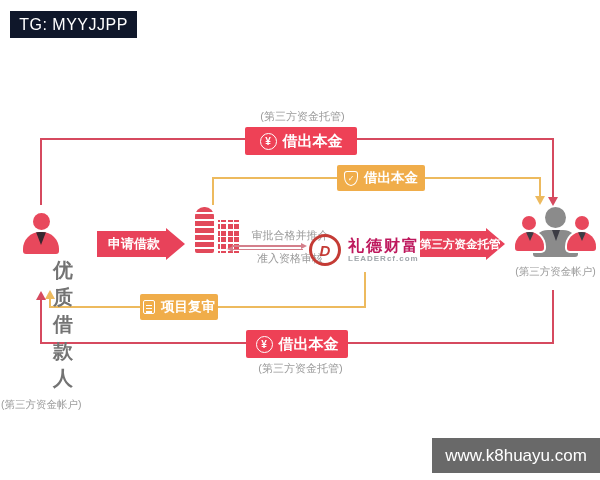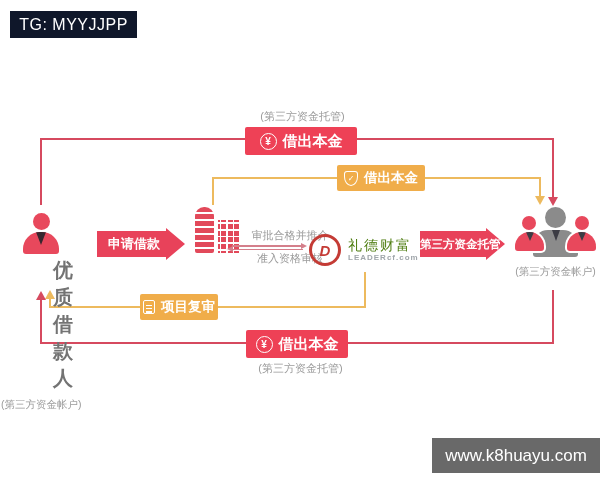--- a/index.html
+++ b/index.html
@@ -83,21 +83,21 @@
     background:repeating-linear-gradient(to bottom,#e2495a 0 5px,#ffffff 5px 7px);}
   .bld-block{position:absolute;left:34px;top:16px;width:23px;height:33px;background:#e2495a;
     background-image:repeating-linear-gradient(to right,#fff 0 1.5px,transparent 1.5px 6.5px),
                      repeating-linear-gradient(to bottom,#fff 0 1.5px,transparent 1.5px 6.5px);
     background-position:3px 3px;}
 
   
   .platform{position:absolute;display:flex;align-items:center;gap:7px;}
   .logo-ring{width:26px;height:26px;border:3px solid #c43b35;border-radius:50%;display:flex;
     align-items:center;justify-content:center;color:#c43b35;font-weight:bold;font-style:italic;font-size:15px;flex:0 0 auto;}
-  .plat-name{font-size:14px;font-weight:normal;color:#4d7c0f;letter-spacing:2px;line-height:1.1;}
+  .plat-name{font-size:16px;font-weight:bold;color:#be185d;letter-spacing:2px;line-height:1.1;}
   .plat-domain{font-size:8px;color:#a0a6ab;letter-spacing:1px;font-weight:bold;}
 
   
   .group{position:relative;width:85px;height:52px;margin:0 auto;}
   .g-head{position:absolute;border-radius:50%;}
   .g-body{position:absolute;border-radius:15px 15px 3px 3px;overflow:hidden;}
   .g-gray{background:#8b8b8b;}
   .g-red{background:#e8485c;}
   .ring{box-shadow:0 0 0 2px #fff;}
   .g-tie{position:absolute;left:50%;top:0;transform:translateX(-50%);width:0;height:0;

